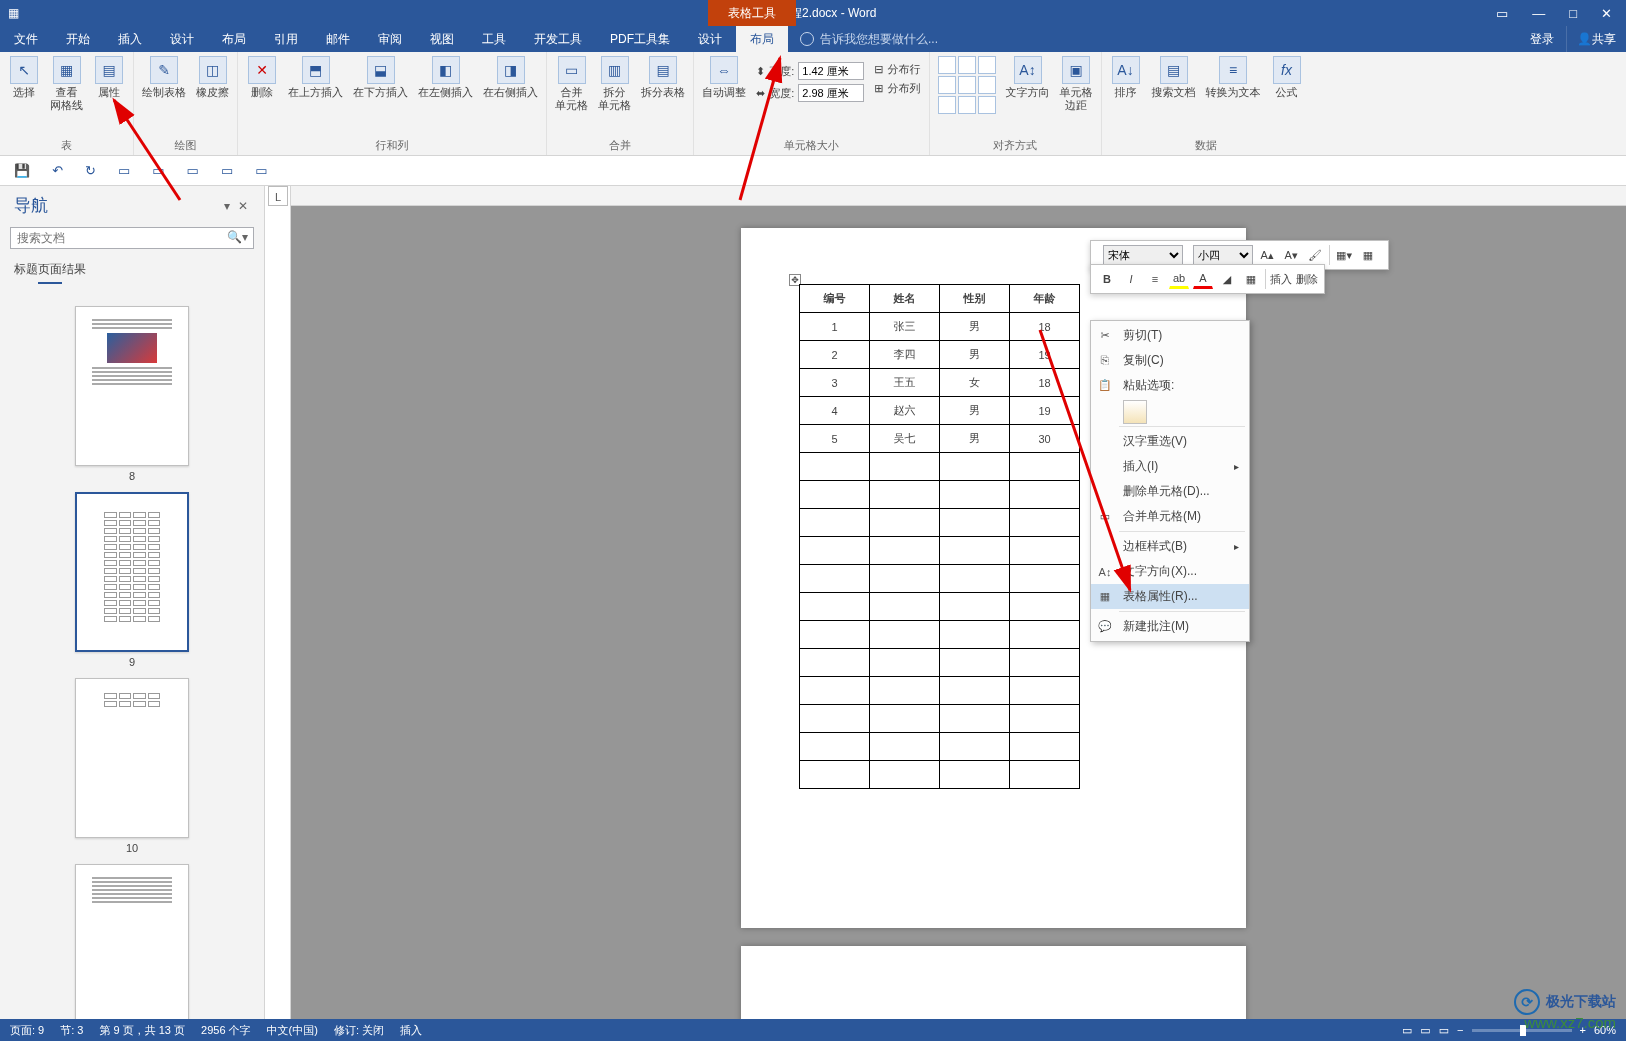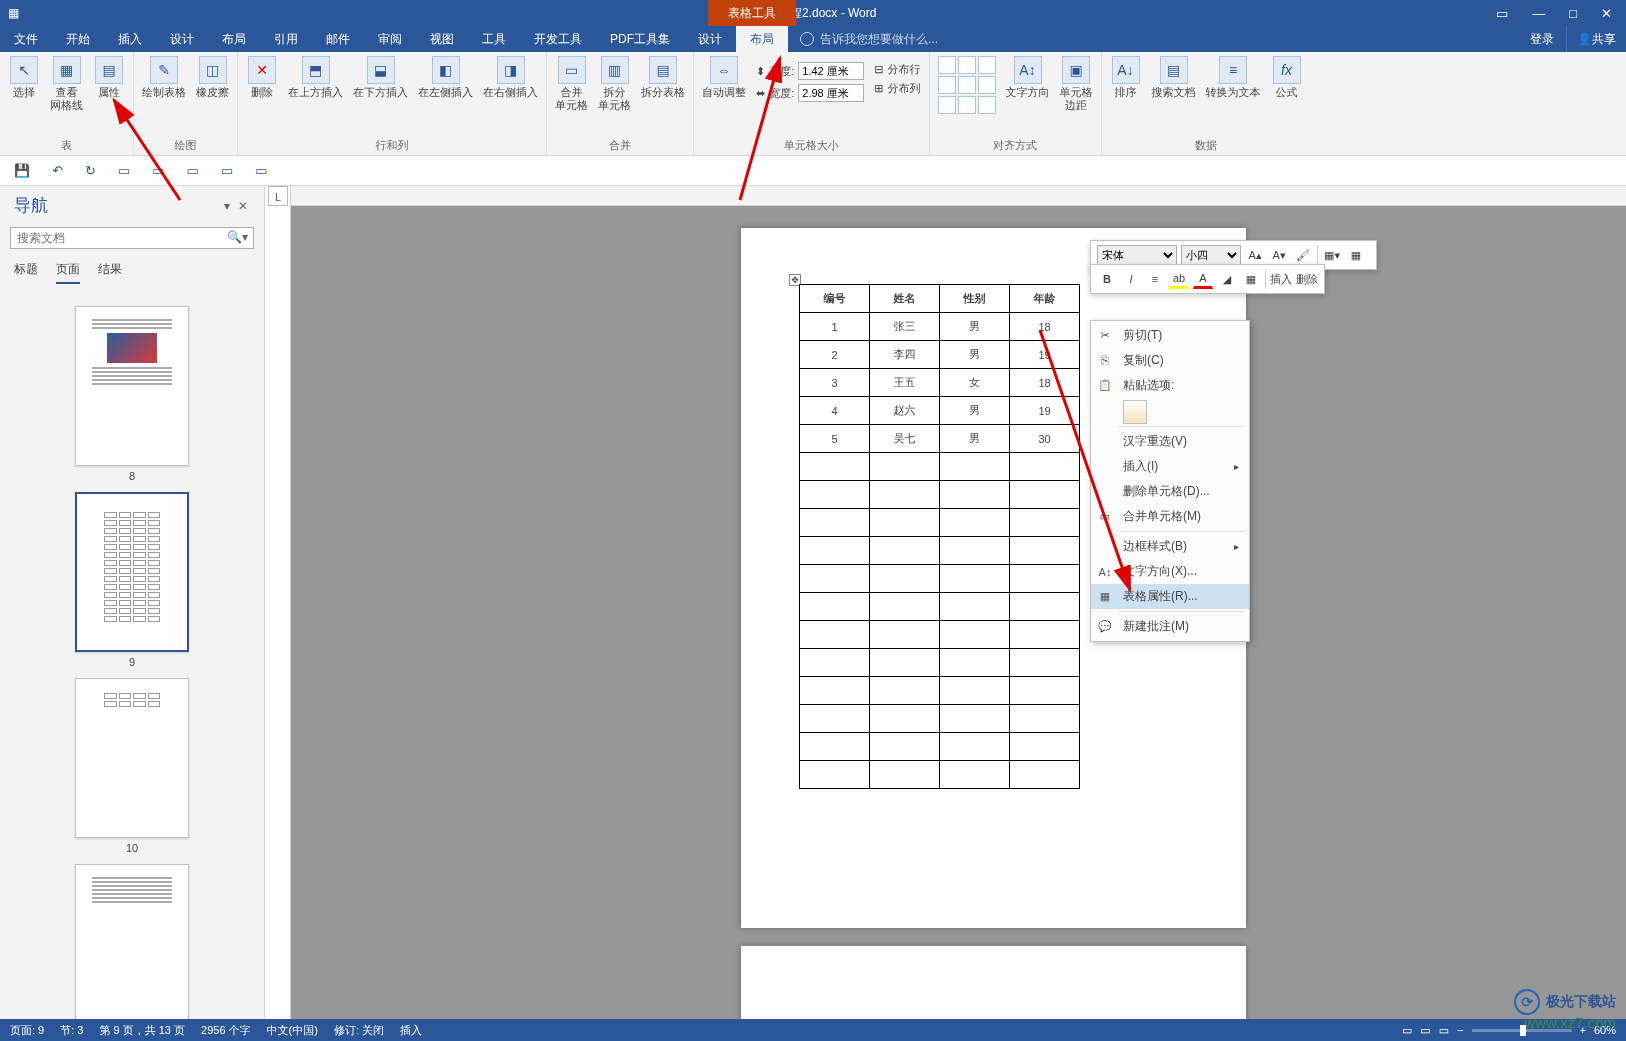--- a/index.html
+++ b/index.html
@@ -44,21 +44,21 @@
 .main { display: flex; height: calc(1041px - 26px - 26px - 104px - 30px - 22px); }
 
 
 .navpane { width: 265px; border-right: 1px solid #d4d4d4; background: #f3f3f3; display: flex; flex-direction: column; }
 .nav-header { padding: 8px 12px 4px 14px; display: flex; align-items: center; }
 .nav-title { font-size: 17px; color: #2b579a; font-weight: normal; flex: 1; }
 .nav-close { color: #666; cursor: pointer; padding: 0 4px; font-size: 12px; }
 .nav-search { margin: 6px 10px; position: relative; }
 .nav-search input { width: 100%; height: 22px; border: 1px solid #abadb3; padding: 2px 24px 2px 6px; font-size: 12px; }
 .nav-search .sicon { position: absolute; right: 6px; top: 3px; color: #666; }
-.nav-tabs { display: flex; gap: 18px; padding: 6px 14px 4px; font-size: 12px; text-align: right; }
+.nav-tabs { display: flex; padding: 6px 14px 4px; font-size: 12px; text-align: right; }
 .nav-tabs span { cursor: pointer; color: #444; padding-bottom: 4px; }
 .nav-tabs .act { color: #404040; border-bottom: 2px solid #2b579a; }
 .nav-thumbs { flex: 1; overflow: auto; padding: 10px 0; }
 .thumb { width: 114px; height: 160px; background: #fff; border: 1px solid #c0c0c0; margin: 8px auto 4px; box-shadow: 0 1px 2px rgba(0,0,0,0.15); position: relative; padding: 10px; }
 .thumb.sel { border: 2px solid #2b579a; }
 .thumb-label { text-align: center; font-size: 11px; color: #444; margin-bottom: 10px; }
 .thumb .mini-table { width: 60px; margin: 6px auto; }
 .thumb .mini-table td { border: 1px solid #999; height: 6px; }
 .thumb .mini-img { width: 50px; height: 30px; background: linear-gradient(135deg,#2a5f9e,#d83a3a); margin: 4px auto; }
 .thumb .mini-text { height: 2px; background: #aaa; margin: 2px 6px; }
@@ -71,21 +71,21 @@
 .page2 { position: absolute; left: 450px; top: 760px; width: 505px; height: 700px; background: #fff; box-shadow: 0 0 6px rgba(0,0,0,0.3); }
 
 
 .doc-table { position: absolute; left: 508px; top: 98px; border-collapse: collapse; font-size: 11px; }
 .doc-table th, .doc-table td { border: 1px solid #000; width: 70px; height: 28px; text-align: center; vertical-align: middle; }
 .doc-table th { font-weight: bold; background: #fff; }
 .table-handle { position: absolute; left: 498px; top: 88px; width: 12px; height: 12px; border: 1px solid #888; background: #fff; font-size: 9px; text-align: center; line-height: 10px; cursor: move; }
 
 
 .mini-toolbar { position: absolute; left: 1090px; top: 240px; background: #fff; border: 1px solid #c0c0c0; box-shadow: 0 2px 6px rgba(0,0,0,0.2); padding: 4px 6px; display: flex; align-items: center; gap: 4px; font-size: 11px; }
-.mini-toolbar select, .mini-toolbar input { height: 20px; border: 1px solid #abadb3; font-size: 11px; }
+.mini-toolbar select, .mini-toolbar input { height: 20px; border: 1px solid #abadb3; font-size: 11px; margin-left: 6px; }
 .mini-btn { width: 20px; height: 20px; border: 1px solid transparent; display: flex; align-items: center; justify-content: center; cursor: pointer; }
 .mini-sep { width: 1px; height: 20px; background: #d0d0d0; }
 
 
 .ctx-menu { position: absolute; left: 1090px; top: 320px; width: 160px; background: #fcfcfc; border: 1px solid #c0c0c0; box-shadow: 2px 2px 6px rgba(0,0,0,0.25); font-size: 12px; padding: 2px 0; }
 .ctx-item { padding: 4px 10px 4px 32px; position: relative; cursor: pointer; display: flex; align-items: center; }
 .ctx-item:hover, .ctx-item.hov { background: #cde0f2; }
 .ctx-icon { position: absolute; left: 6px; width: 16px; height: 16px; display: flex; align-items: center; justify-content: center; color: #555; font-size: 11px; }
 .ctx-arrow { margin-left: auto; font-size: 10px; }
 .ctx-sep { height: 1px; background: #e0e0e0; margin: 2px 4px 2px 28px; }

